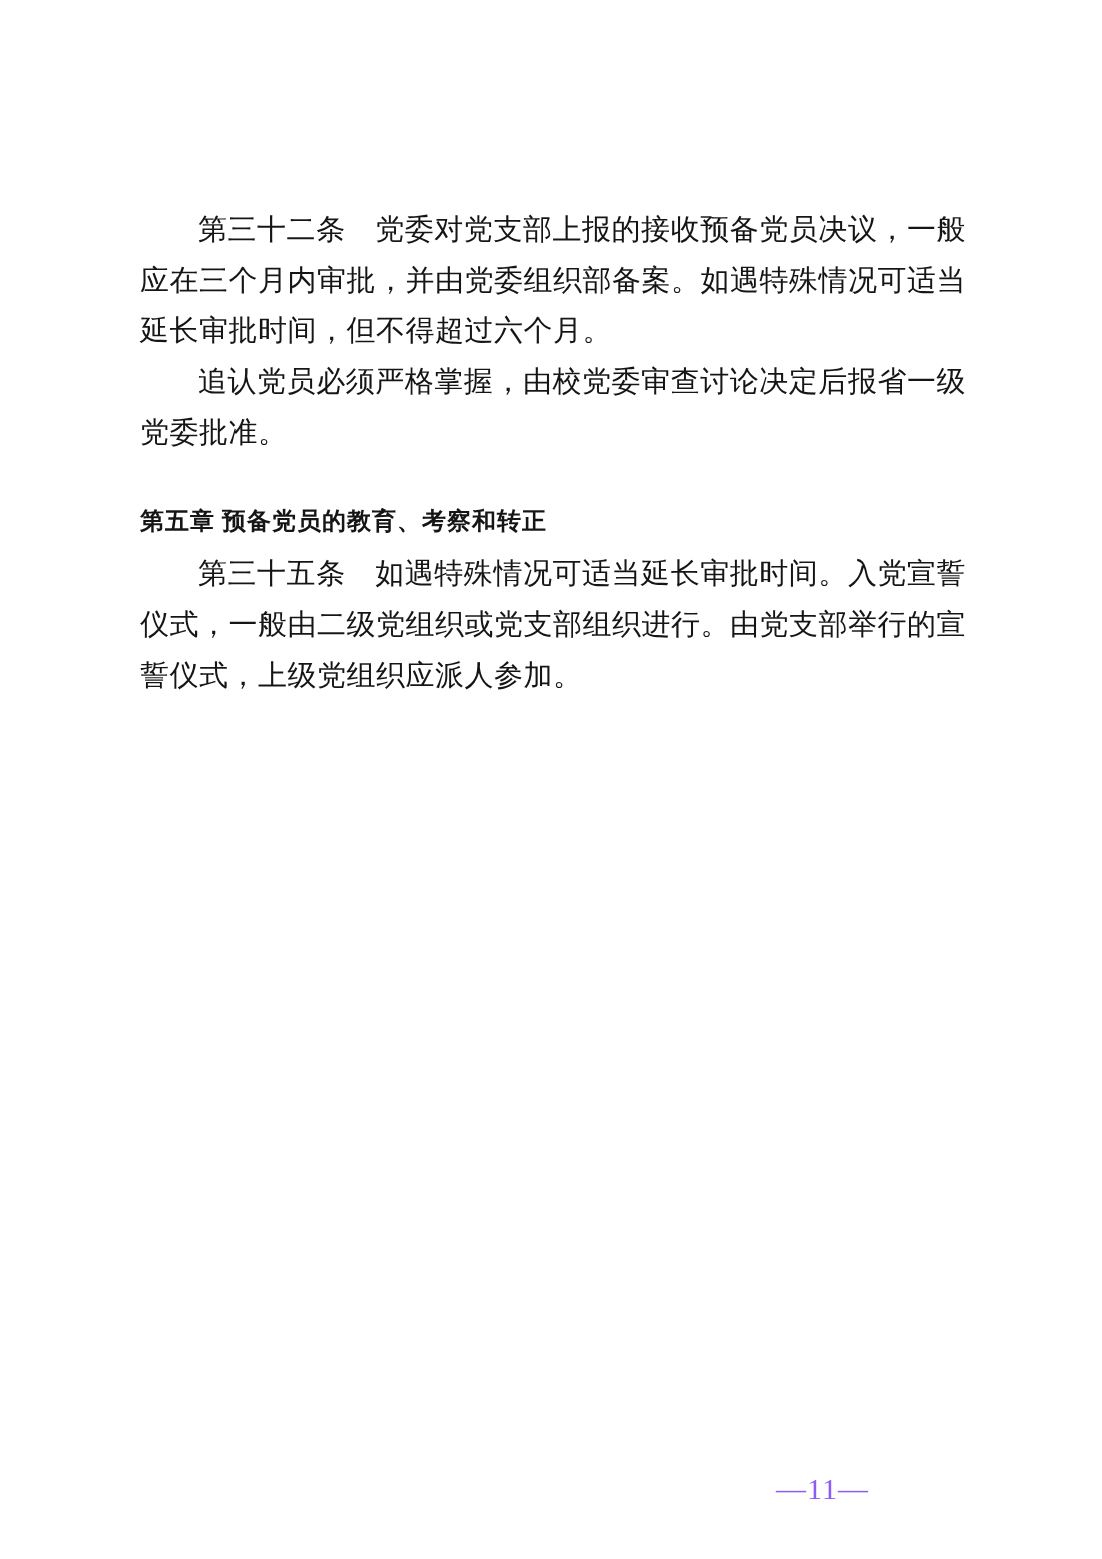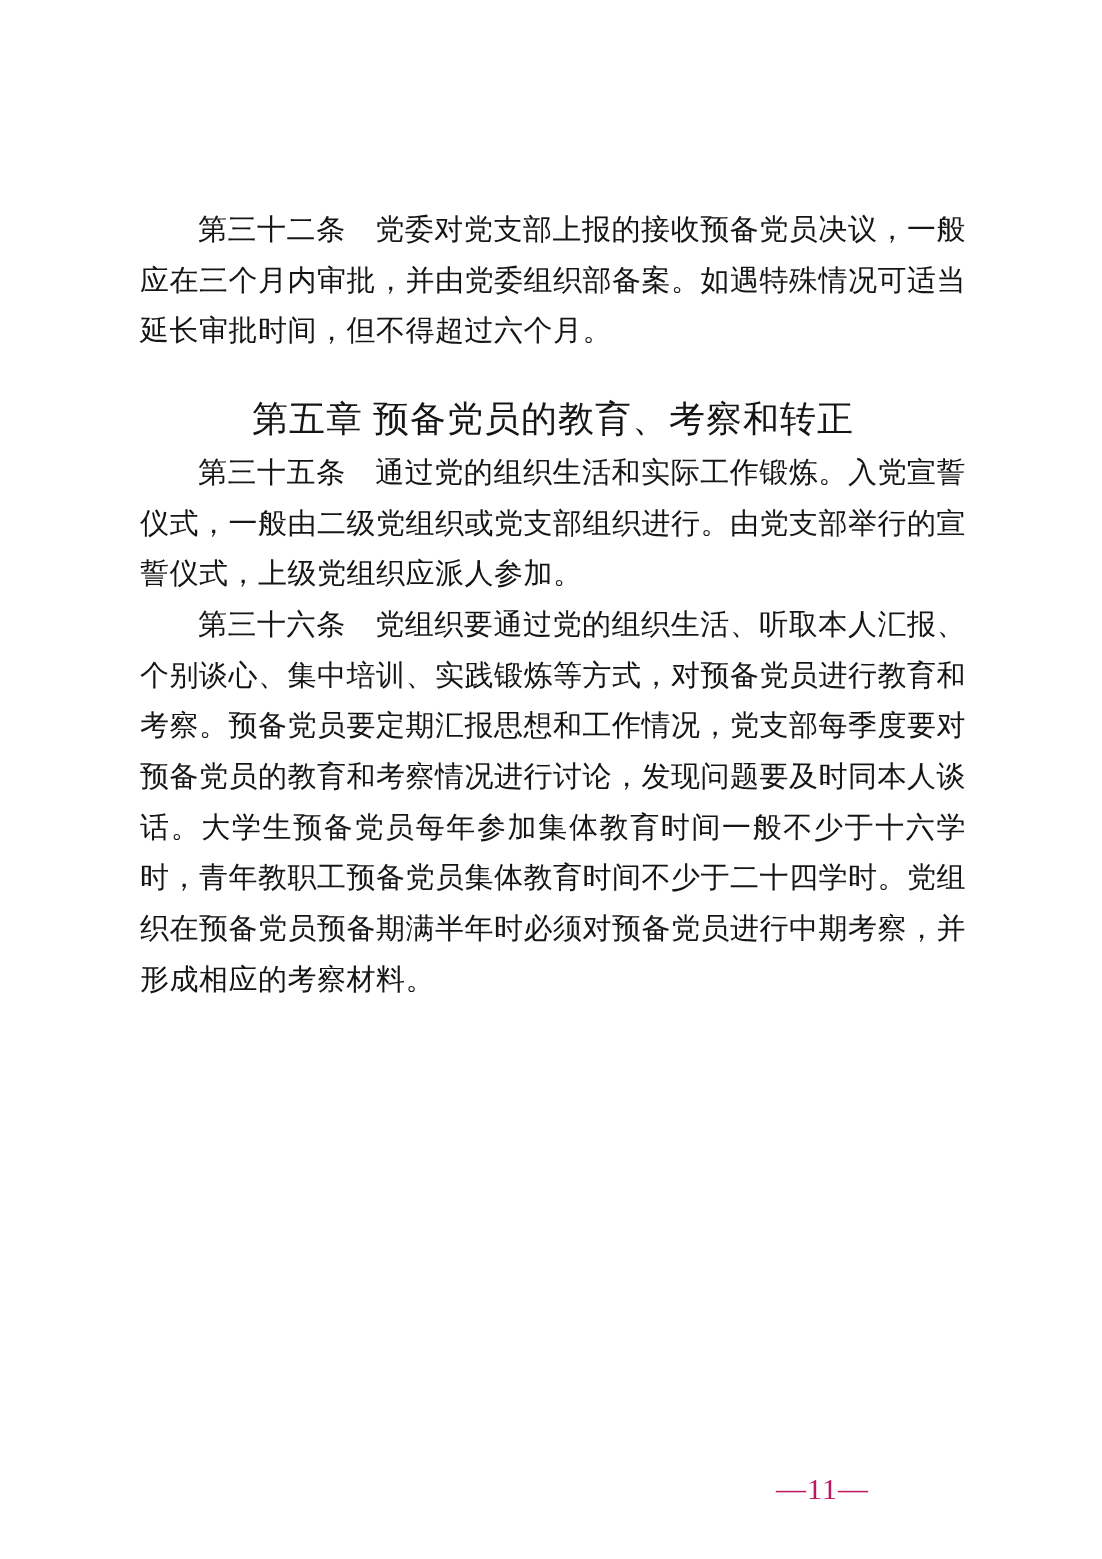--- a/index.html
+++ b/index.html
@@ -27,39 +27,39 @@
     text-justify: inter-character;
   }
   .content p.body-para {
     margin: 0;
     text-indent: 2em;
     letter-spacing: 0.5px;
   }
   .content p.chapter-heading {
     margin: 38px 0 2px 0;
     text-indent: 0;
-    text-align: center;
-    font-weight: normal;
-    font-size: 36px;
+    text-align: left;
+    font-weight: bold;
+    font-size: 24px;
     letter-spacing: 1px;
   }
   .page-number {
     position: absolute;
     right: 137px;
     top: 1472px;
     font-size: 30px;
     letter-spacing: 1px;
-    color: #be185d;
+    color: #8b5cf6;
     font-family: "Liberation Serif", "DejaVu Serif", serif;
   }
 </style>
 </head>
 <body>
 
 <div class="page">
   <div class="content" id="paragraphs">
       <p class="body-para">第三十二条　党委对党支部上报的接收预备党员决议，一般应在三个月内审批，并由党委组织部备案。如遇特殊情况可适当延长审批时间，但不得超过六个月。</p>
+      <p class="body-para">追认党员必须严格掌握，由校党委审查讨论决定后报省一级党委批准。</p>
       <p class="chapter-heading">第五章 预备党员的教育、考察和转正</p>
-      <p class="body-para">第三十五条　通过党的组织生活和实际工作锻炼。入党宣誓仪式，一般由二级党组织或党支部组织进行。由党支部举行的宣誓仪式，上级党组织应派人参加。</p>
-      <p class="body-para">第三十六条　党组织要通过党的组织生活、听取本人汇报、个别谈心、集中培训、实践锻炼等方式，对预备党员进行教育和考察。预备党员要定期汇报思想和工作情况，党支部每季度要对预备党员的教育和考察情况进行讨论，发现问题要及时同本人谈话。大学生预备党员每年参加集体教育时间一般不少于十六学时，青年教职工预备党员集体教育时间不少于二十四学时。党组织在预备党员预备期满半年时必须对预备党员进行中期考察，并形成相应的考察材料。</p>
+      <p class="body-para">第三十五条　如遇特殊情况可适当延长审批时间。入党宣誓仪式，一般由二级党组织或党支部组织进行。由党支部举行的宣誓仪式，上级党组织应派人参加。</p>
     </div>
   <div class="page-number">—11—</div>
 </div>
 
 </body></html>

